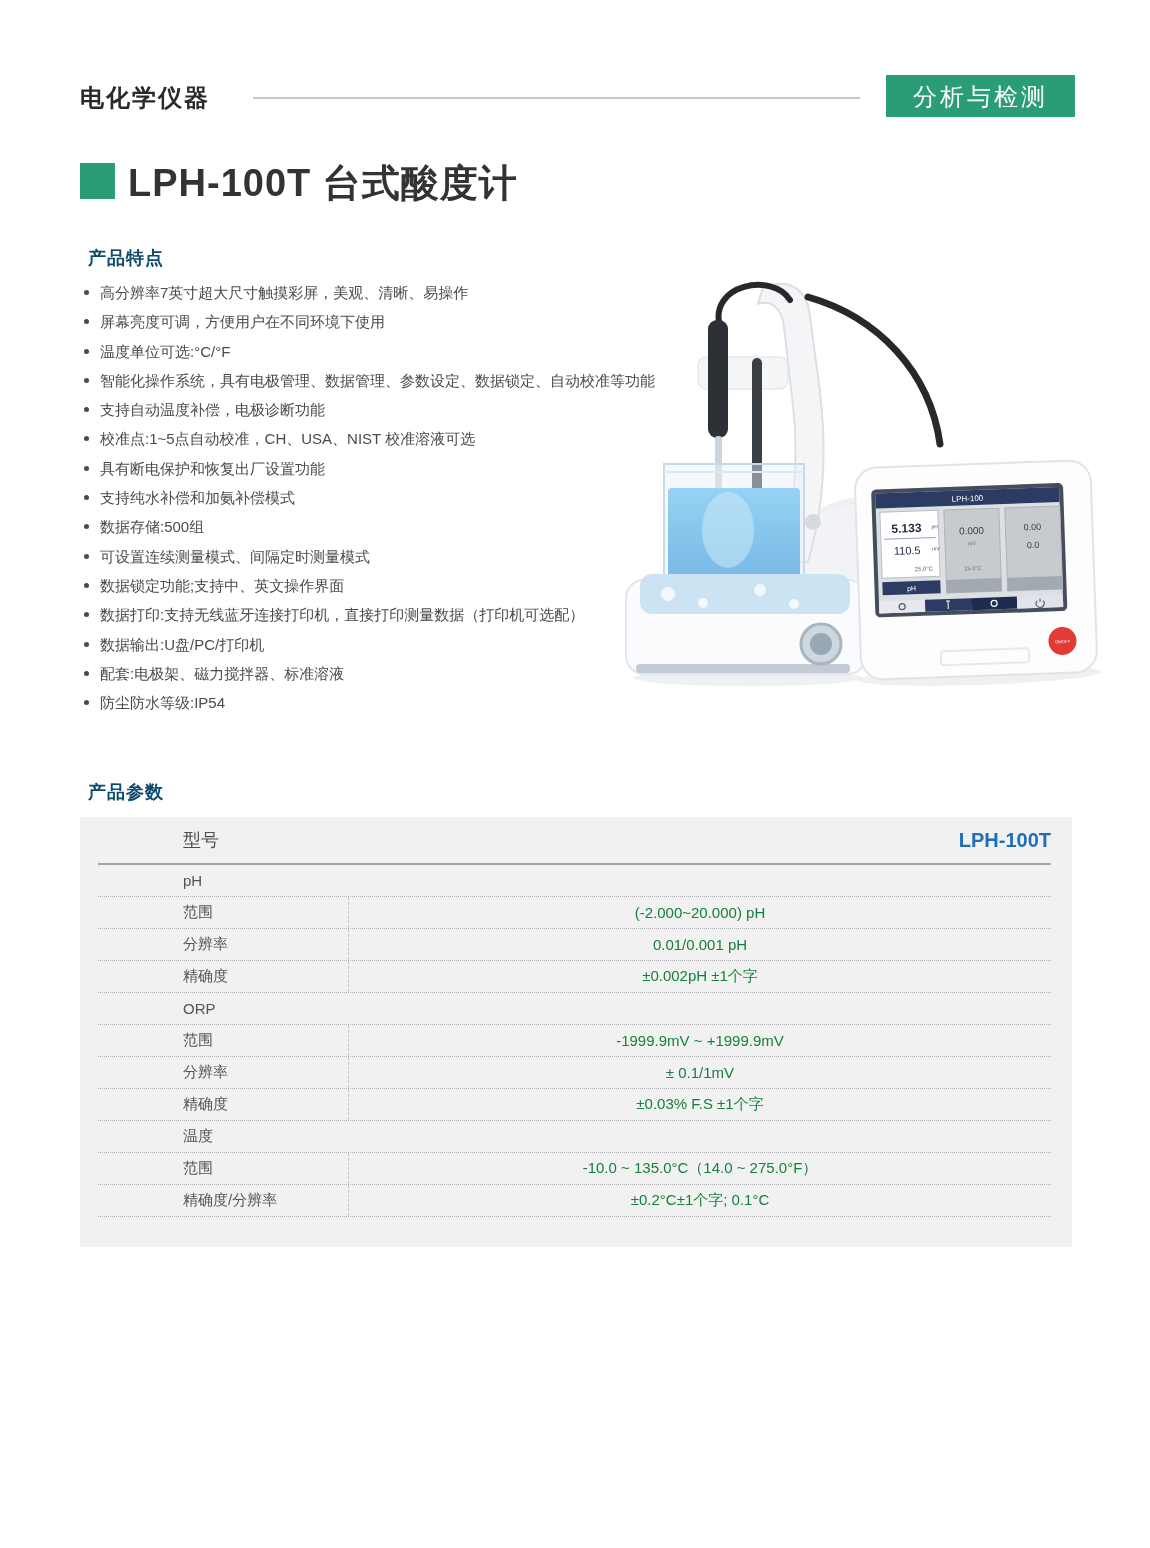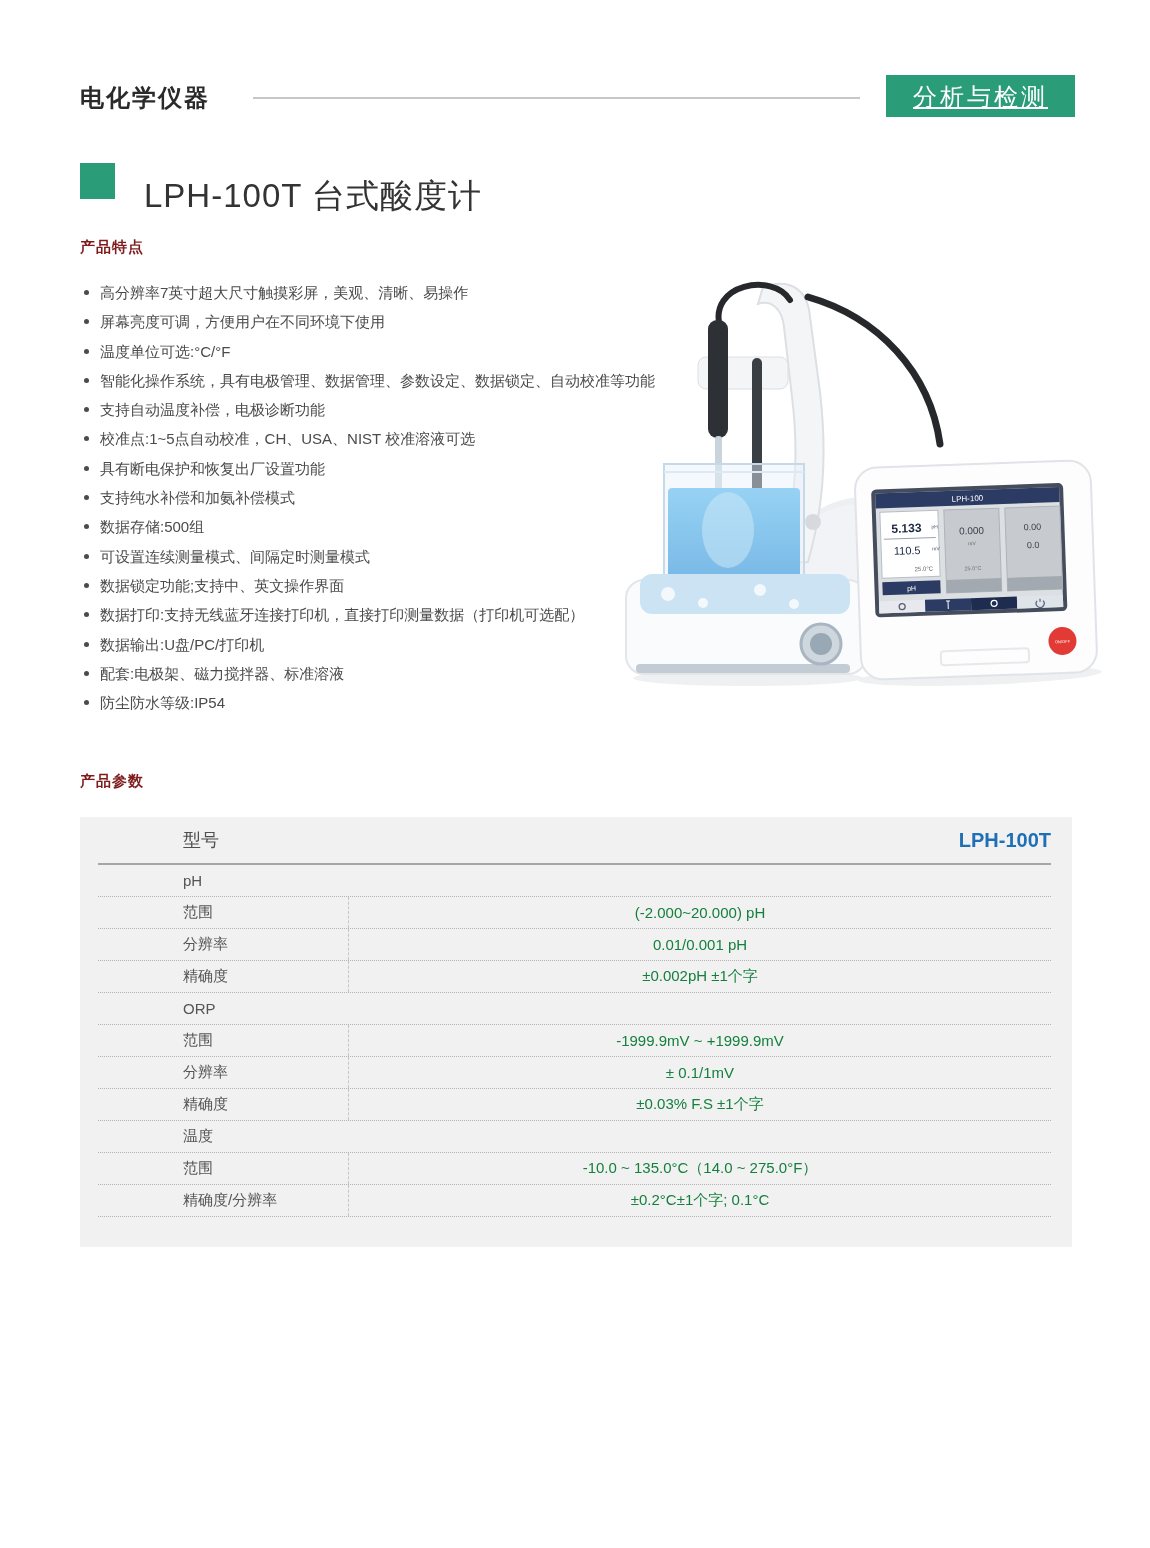--- a/index.html
+++ b/index.html
@@ -13,25 +13,25 @@
     color:#2a2a2a;letter-spacing:2px;white-space:nowrap;
   }
   .topline{position:absolute;left:253px;top:97px;width:607px;height:2px;background:#c7c7c7;}
   .badge{
     position:absolute;left:886px;top:75px;width:189px;height:42px;
     color:#fff;font-size:24px;letter-spacing:3px;text-align:center;line-height:43px;white-space:nowrap;
   }
   
   .title-square{position:absolute;left:80px;top:163px;width:35px;height:36px;}
   .product-title{
-    position:absolute;left:128px;top:158px;margin:16px;font-size:33px;font-weight:400;
+    position:absolute;left:128px;top:158px;margin:0;font-size:38px;font-weight:700;
     color:#333;letter-spacing:1px;white-space:nowrap;
   }
   
-  .sec-heading{position:absolute;left:80px;margin:0;font-size:15px;font-weight:700;color:#7f1d1d;letter-spacing:1px;}
+  .sec-heading{position:absolute;left:80px;margin:8px;font-size:18px;font-weight:700;color:#0c4a6e;letter-spacing:1px;}
   .feat-heading{top:238px;}
   .params-heading{top:772px;}
   
   .features{position:absolute;left:80px;top:278px;width:600px;margin:0;padding:0;list-style:none;}
   .features li{
     position:relative;padding-left:20px;font-size:15px;color:#4b4b4b;
     line-height:29.3px;white-space:nowrap;
   }
   .features .dot{
     position:absolute;left:4px;top:12px;width:5px;height:5px;border-radius:50%;background:#4b4b4b;
@@ -56,21 +56,21 @@
   .t-row.data .t-value{border-left:1px dashed #c6c6c6;}
   .t-row.section .t-value{border-left:none;}
 </style>
 </head>
 <body>
 
 <div class="page">
 
   <div class="category">电化学仪器</div>
   <div class="topline"></div>
-  <div class="badge" style="background: rgb(42, 157, 120); text-decoration: underline;">分析与检测</div>
+  <div class="badge" style="background: rgb(42, 157, 120);">分析与检测</div>
 
   <div class="title-square" style="background: rgb(42, 157, 120);"></div>
   <h1 class="product-title">LPH-100T 台式酸度计</h1>
 
   <h2 class="sec-heading feat-heading">产品特点</h2>
   <ul class="features">
       <li><span class="dot"></span><span>高分辨率7英寸超大尺寸触摸彩屏，美观、清晰、易操作</span></li>
       <li><span class="dot"></span><span>屏幕亮度可调，方便用户在不同环境下使用</span></li>
       <li><span class="dot"></span><span>温度单位可选:°C/°F</span></li>
       <li><span class="dot"></span><span>智能化操作系统，具有电极管理、数据管理、参数设定、数据锁定、自动校准等功能</span></li>

